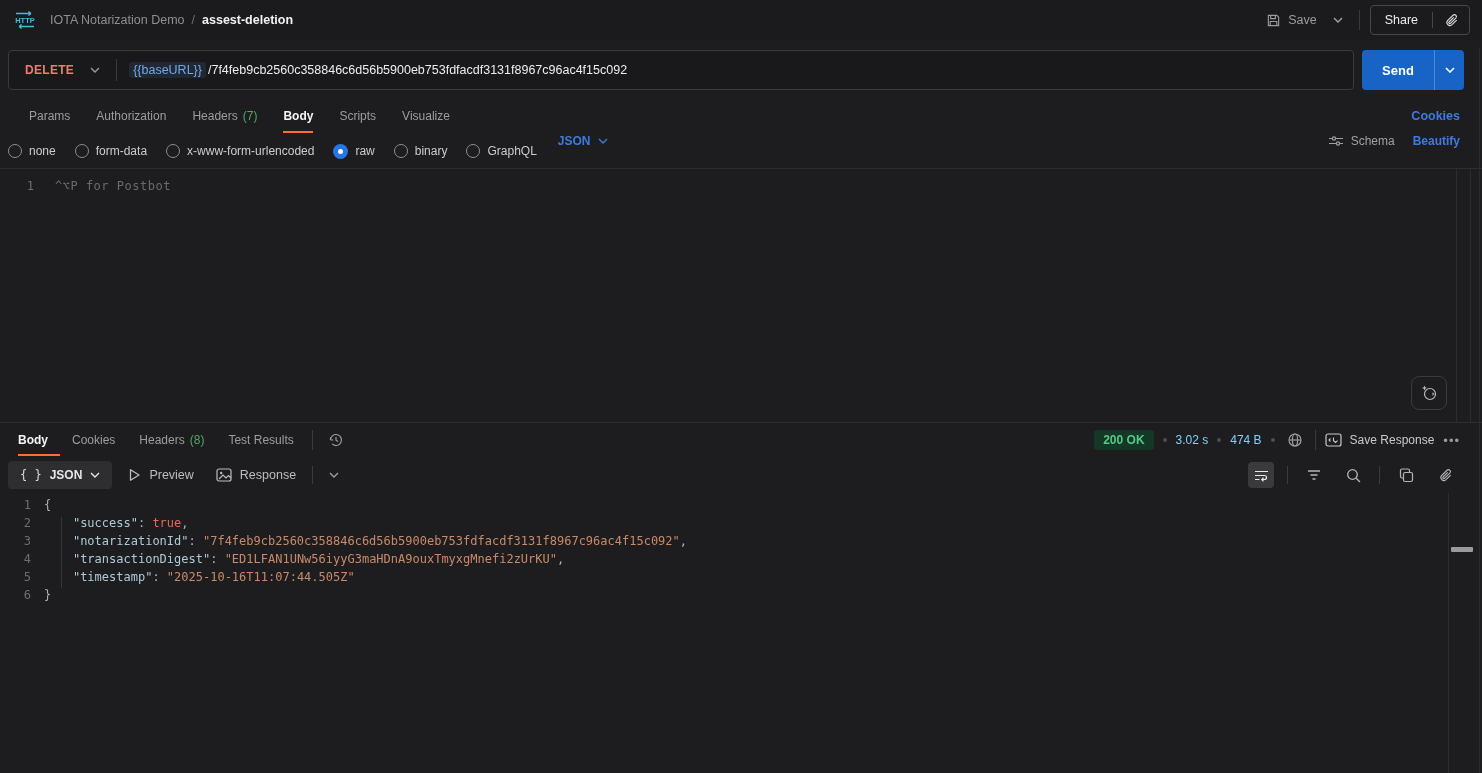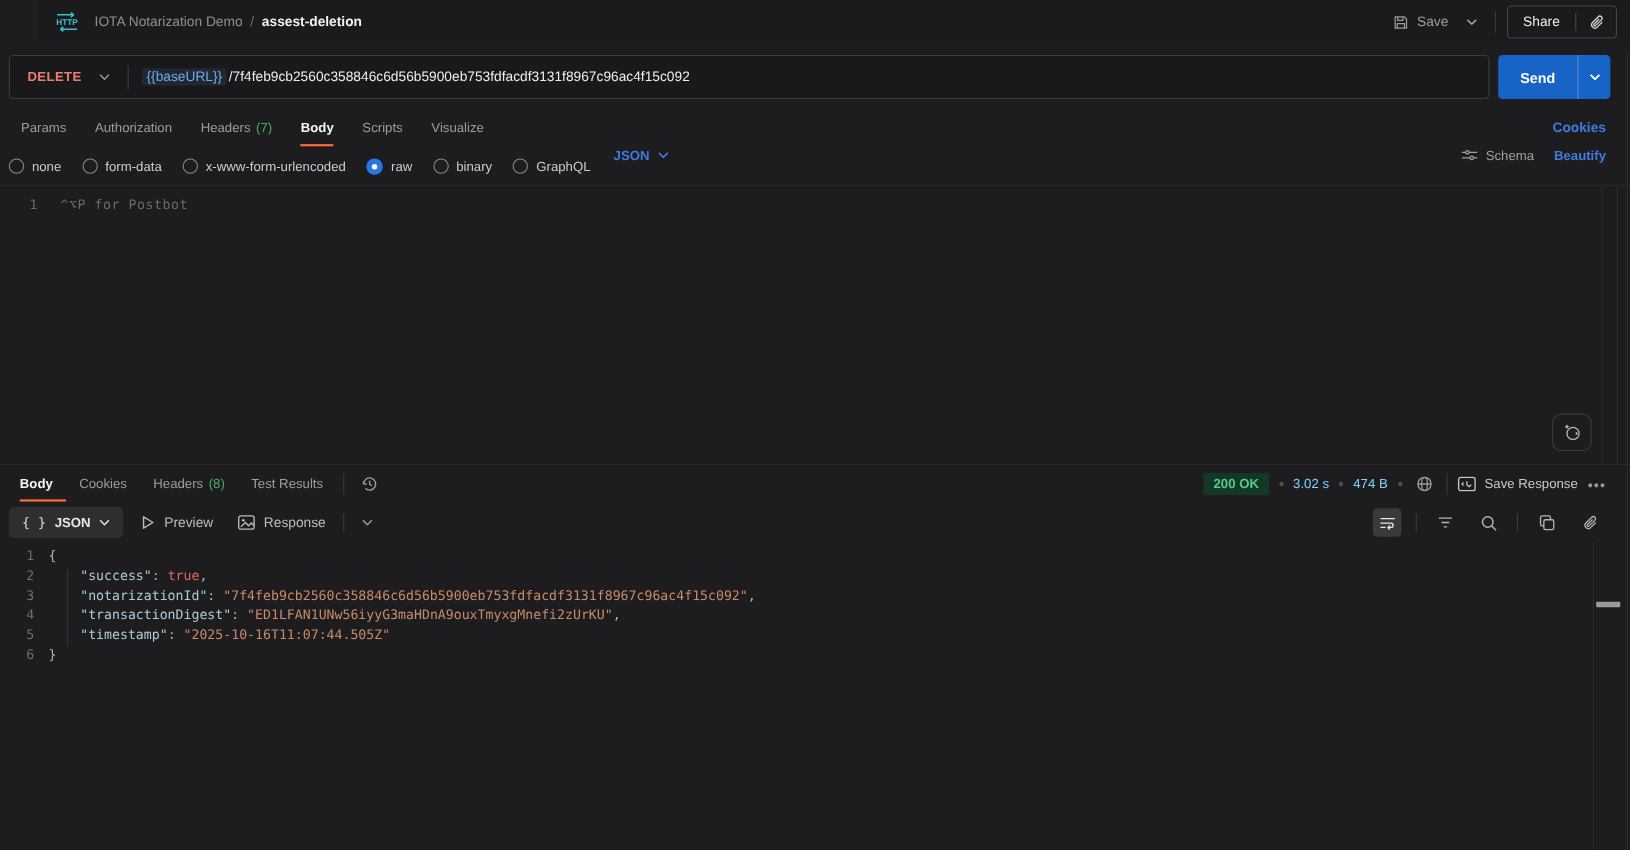--- a/index.html
+++ b/index.html
@@ -1,21 +1,21 @@
 <!DOCTYPE html>
 <html><head>
 <meta charset="utf-8">
 <style>
   * { margin:0; padding:0; box-sizing:border-box; }
   html,body { width:1482px; height:773px; background:#1d1d1f; overflow:hidden;
               font-family:"Liberation Sans", sans-serif; }
   .app { position:relative; width:1482px; height:773px; background:#1d1d1f; color:#cfcfcf; display:flex; flex-direction:column; }
 
   
-  .topbar { height:40px; flex:0 0 40px; display:flex; align-items:center; padding:14px 12px; background:#1b1b1d;margin-left:36px; }
+  .topbar { height:40px; flex:0 0 40px; display:flex; align-items:center; padding:14px 12px; background:#1b1b1d; }
   .http-logo { width:26px; height:22px; display:flex; align-items:center; justify-content:center; margin-right:12px; }
   .crumb-dim { color:#8f8f8f; font-size:12.5px; }
   .crumb-sep { color:#6f6f6f; font-size:12.5px; margin:0 7px; }
   .crumb-cur { color:#f2f2f2; font-size:12.5px; font-weight:700; }
   .topbar-right { margin-left:auto; display:flex; align-items:center; gap:10px; }
   .save-btn { display:flex; align-items:center; gap:7px; color:#9c9c9c; font-size:12.5px; cursor:pointer; }
   .icon-btn { display:flex; align-items:center; justify-content:center; color:#9c9c9c; width:22px; height:22px; cursor:pointer; }
   .vdiv { width:1px; height:20px; background:#3a3a3a; }
   .share-group { display:flex; align-items:stretch; border:1px solid #464646; border-radius:4px; height:30px; overflow:hidden; }
   .share-label { display:flex; align-items:center; padding:0 14px; color:#ececec; font-size:12.5px; cursor:pointer; }
@@ -29,21 +29,21 @@
   .method-label { color:#ee7d70; font-size:12px; font-weight:700; letter-spacing:.3px; }
   .method-chev { color:#9a9a9a; }
   .url-div { width:1px; height:22px; background:#3a3a3a; }
   .url-text { display:flex; align-items:center; padding-left:12px; font-size:12.5px; color:#ededed; white-space:nowrap; overflow:hidden; }
   .var-chip { color:#6ea9e8; background:rgba(100,150,220,0.13); border-radius:3px; padding:1px 4px; margin-right:2px; font-size:12.5px; }
   .send-split { flex:0 0 102px; display:flex; height:40px; border-radius:4px; overflow:hidden; background:#1763c6; }
   .send-main { flex:1; display:flex; align-items:center; justify-content:center; color:#fff; font-size:13px; font-weight:700; cursor:pointer; }
   .send-chev { width:30px; display:flex; align-items:center; justify-content:center; color:#fff; border-left:1px solid rgba(255,255,255,0.25); cursor:pointer; }
 
   
-  .req-tabs-row { flex:0 0 36px; margin-top:8px; position:relative; display:flex; align-items:center; padding-left:6px; }
+  .req-tabs-row { flex:0 0 36px; margin-top:8px; position:relative; display:flex; align-items:center; padding-left:16px; }
   .tabs { display:flex; align-items:center; height:100%; }
   .tab { position:relative; height:100%; display:flex; align-items:center; gap:5px; padding:0 13px; font-size:12px; color:#9d9d9d; cursor:pointer; }
   .tab .count { color:#4da867; }
   .tab.active { color:#f5f5f5; font-weight:600; }
   .tab.active::after { content:""; position:absolute; left:13px; right:13px; bottom:1px; height:2px; background:#ff6c37; }
   .cookies-link { position:absolute; right:22px; color:#3e7be0; font-size:12.5px; font-weight:600; cursor:pointer; }
 
   
   .body-opts-row { flex:0 0 34px; position:relative; display:flex; align-items:flex-start; gap:19px; padding-left:8px; }
   .radio-opt { display:flex; align-items:center; gap:7px; font-size:12px; color:#cccccc; cursor:pointer; }

